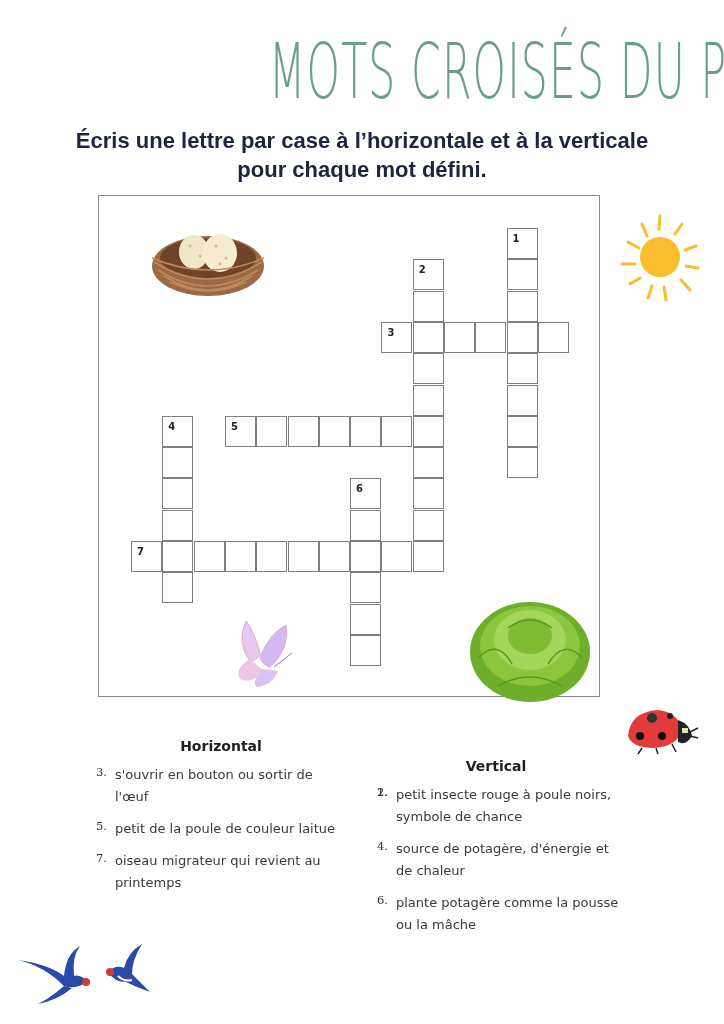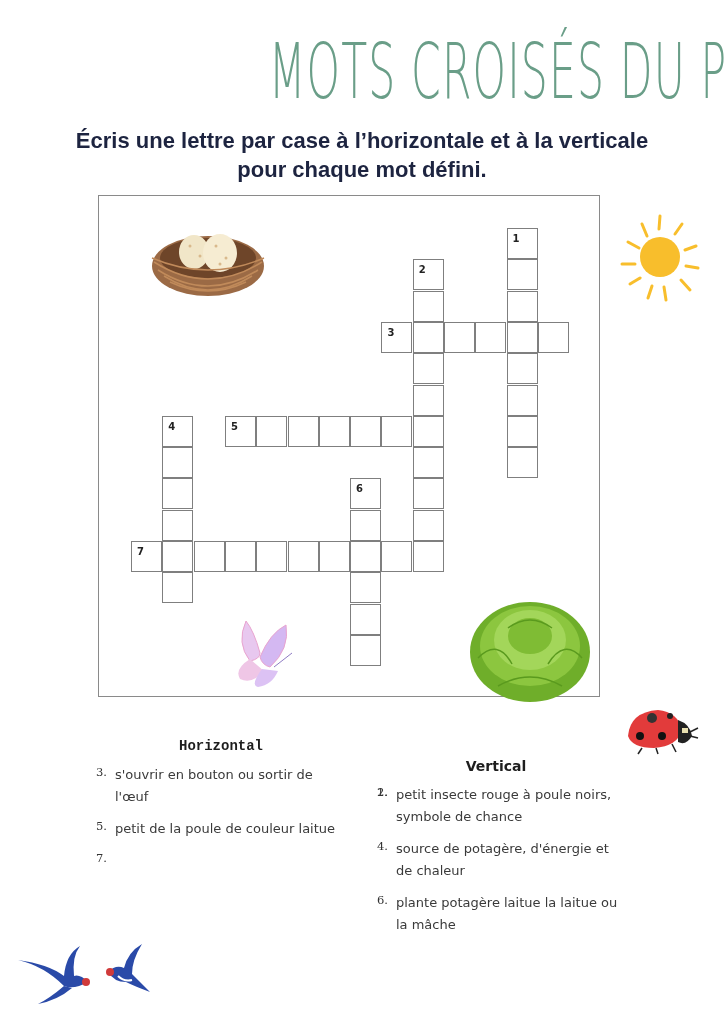--- a/index.html
+++ b/index.html
@@ -166,25 +166,25 @@
 <svg class="deco" style="left:14px;top:942px" width="140" height="66" viewBox="0 0 140 66">
   <path d="M4 18 Q30 24 50 44 Q60 48 74 40 Q66 32 60 34 Q58 14 66 4 Q52 12 50 34 Q34 22 4 18Z" fill="#2a4aa8"></path>
   <path d="M50 44 Q36 56 24 62 Q44 58 58 46Z" fill="#2a4aa8"></path>
   <circle cx="72" cy="40" r="4" fill="#d03a3a"></circle>
   <path d="M94 30 Q102 22 110 26 Q114 10 128 2 Q118 18 118 32 Q126 40 136 50 Q120 44 112 40 Q100 40 94 30Z" fill="#2a4aa8"></path>
   <path d="M104 34 Q110 40 118 38" stroke="#fff" stroke-width="2" fill="none"></path>
   <circle cx="96" cy="30" r="4" fill="#d03a3a"></circle>
 </svg>
 
 <div class="clues" style="left:96px;width:250px;">
-  <h3 style="padding-left:0;font-family:Liberation Mono, monospace;">Horizontal</h3>
+  <h3 style="padding-left:0;">Horizontal</h3>
   <div class="clue"><span class="n">3.</span><span>s'ouvrir en bouton ou sortir de l'œuf</span></div>
   <div class="clue"><span class="n">5.</span><span>petit de la poule de couleur laitue</span></div>
-  <div class="clue"><span class="n">7.</span></div>
+  <div class="clue"><span class="n">7.</span><span>oiseau migrateur qui revient au printemps</span></div>
 </div>
 
 <div class="clues" style="left:377px;width:250px;margin-top:20px;">
   <h3 style="padding-right:12px;">Vertical</h3>
   <div class="clue"><span class="n">1.</span></div>
   <div class="clue"><span class="n">2.</span><span>petit insecte rouge à poule noirs, symbole de chance</span></div>
   <div class="clue"><span class="n">4.</span><span>source de potagère, d'énergie et de chaleur</span></div>
-  <div class="clue"><span class="n">6.</span><span>plante potagère laitue la laitue ou la mâche</span></div>
+  <div class="clue"><span class="n">6.</span><span>plante potagère comme la pousse ou la mâche</span></div>
 </div>
 
 </body></html>

